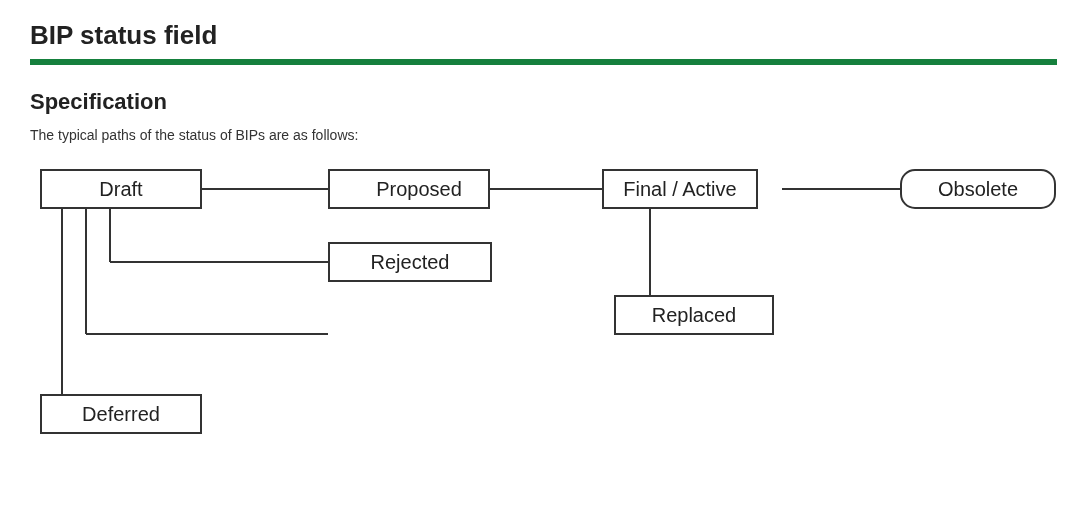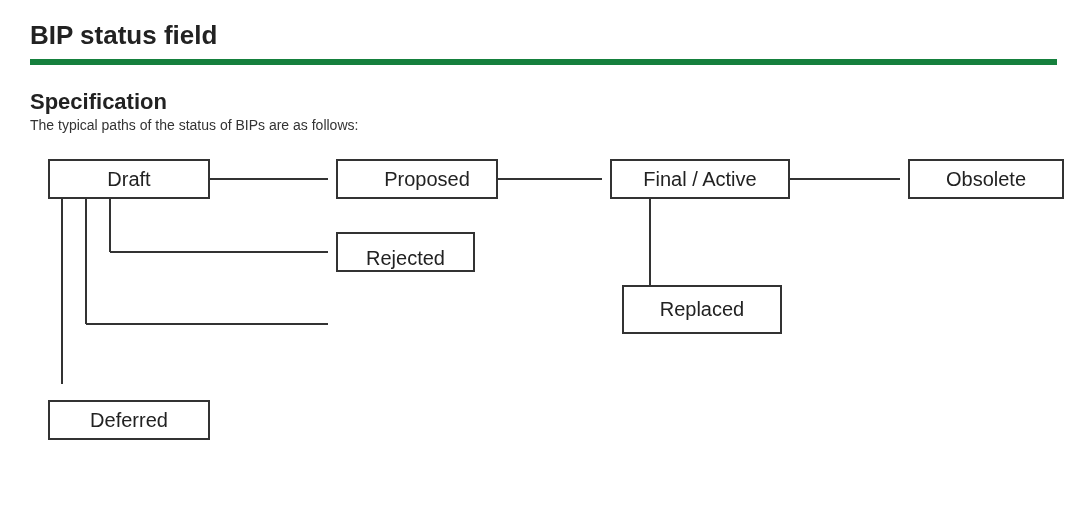--- a/index.html
+++ b/index.html
@@ -15,21 +15,21 @@
       font-weight: 700;
       color: #222;
       padding-bottom: 8px;
       border-bottom: 6px solid #15803d;
       margin-bottom: 24px;
     }
     h3.subtitle {
       font-size: 22px;
       font-weight: 700;
       color: #222;
-      margin-bottom: 2px;
+      margin-bottom: 12px;
     }
     p.lead {
       font-size: 14px;
       color: #333;
       margin-bottom: 24px;
       font-weight: 400;
     }
     .diagram {
       position: relative;
       width: 1030px;
@@ -38,21 +38,20 @@
     .node {
       position: absolute;
       border: 2px solid #333;
       background: #fff;
       font-size: 20px;
       color: #222;
       display: flex;
       align-items: center;
       justify-content: center;
       font-family: Arial, sans-serif;
-      margin-left: 8px;
     }
     svg.connectors {
       position: absolute;
       top: 0; left: 0;
       width: 1030px;
       height: 300px;
       pointer-events: none;
     }
     svg.connectors line {
       stroke: #333;
@@ -85,28 +84,28 @@
 
     <line x1="32" y1="42" x2="32" y2="227"></line>
   </svg>
 
   <div class="node" style="left:10px; top:2px; width:162px; height:40px;">
     <span>Draft</span>
   </div>
   <div class="node" style="left:298px; top:2px; width:162px; height:40px;padding-left:20px;">
     <span>Proposed</span>
   </div>
-  <div class="node" style="left:572px; top:2px; width:180px; height:40px;">
+  <div class="node" style="left:572px; top:2px; width:156px; height:40px;">
     <span>Final / Active</span>
   </div>
-  <div class="node" style="left:870px; top:2px; width:156px; height:40px;">
+  <div class="node" style="left:870px; top:2px; width:156px; height:40px;border-radius:15px;">
     <span>Obsolete</span>
   </div>
-  <div class="node" style="left:298px; top:75px; width:139px; height:40px;align-items:flex-end;">
+  <div class="node" style="left:298px; top:75px; width:164px; height:40px;">
     <span>Rejected</span>
   </div>
-  <div class="node" style="left:584px; top:128px; width:160px; height:49px;">
+  <div class="node" style="left:584px; top:128px; width:160px; height:40px;">
     <span>Replaced</span>
   </div>
-  <div class="node" style="left:10px; top:243px; width:162px; height:40px;">
+  <div class="node" style="left:10px; top:227px; width:162px; height:40px;">
     <span>Deferred</span>
   </div>
 </div>
 
 </body></html>

